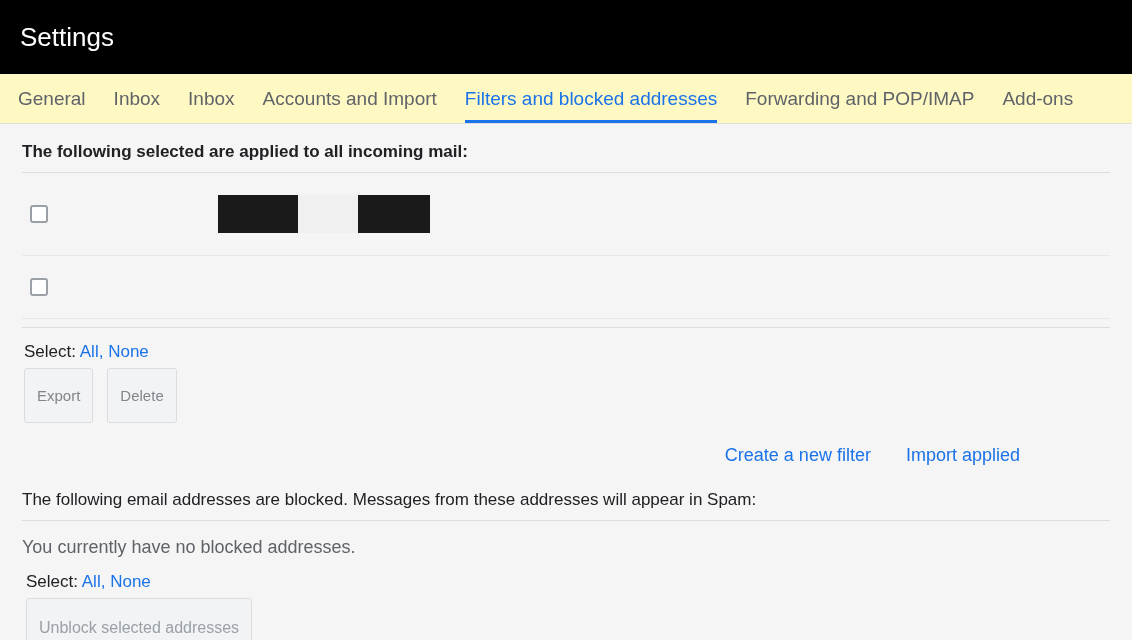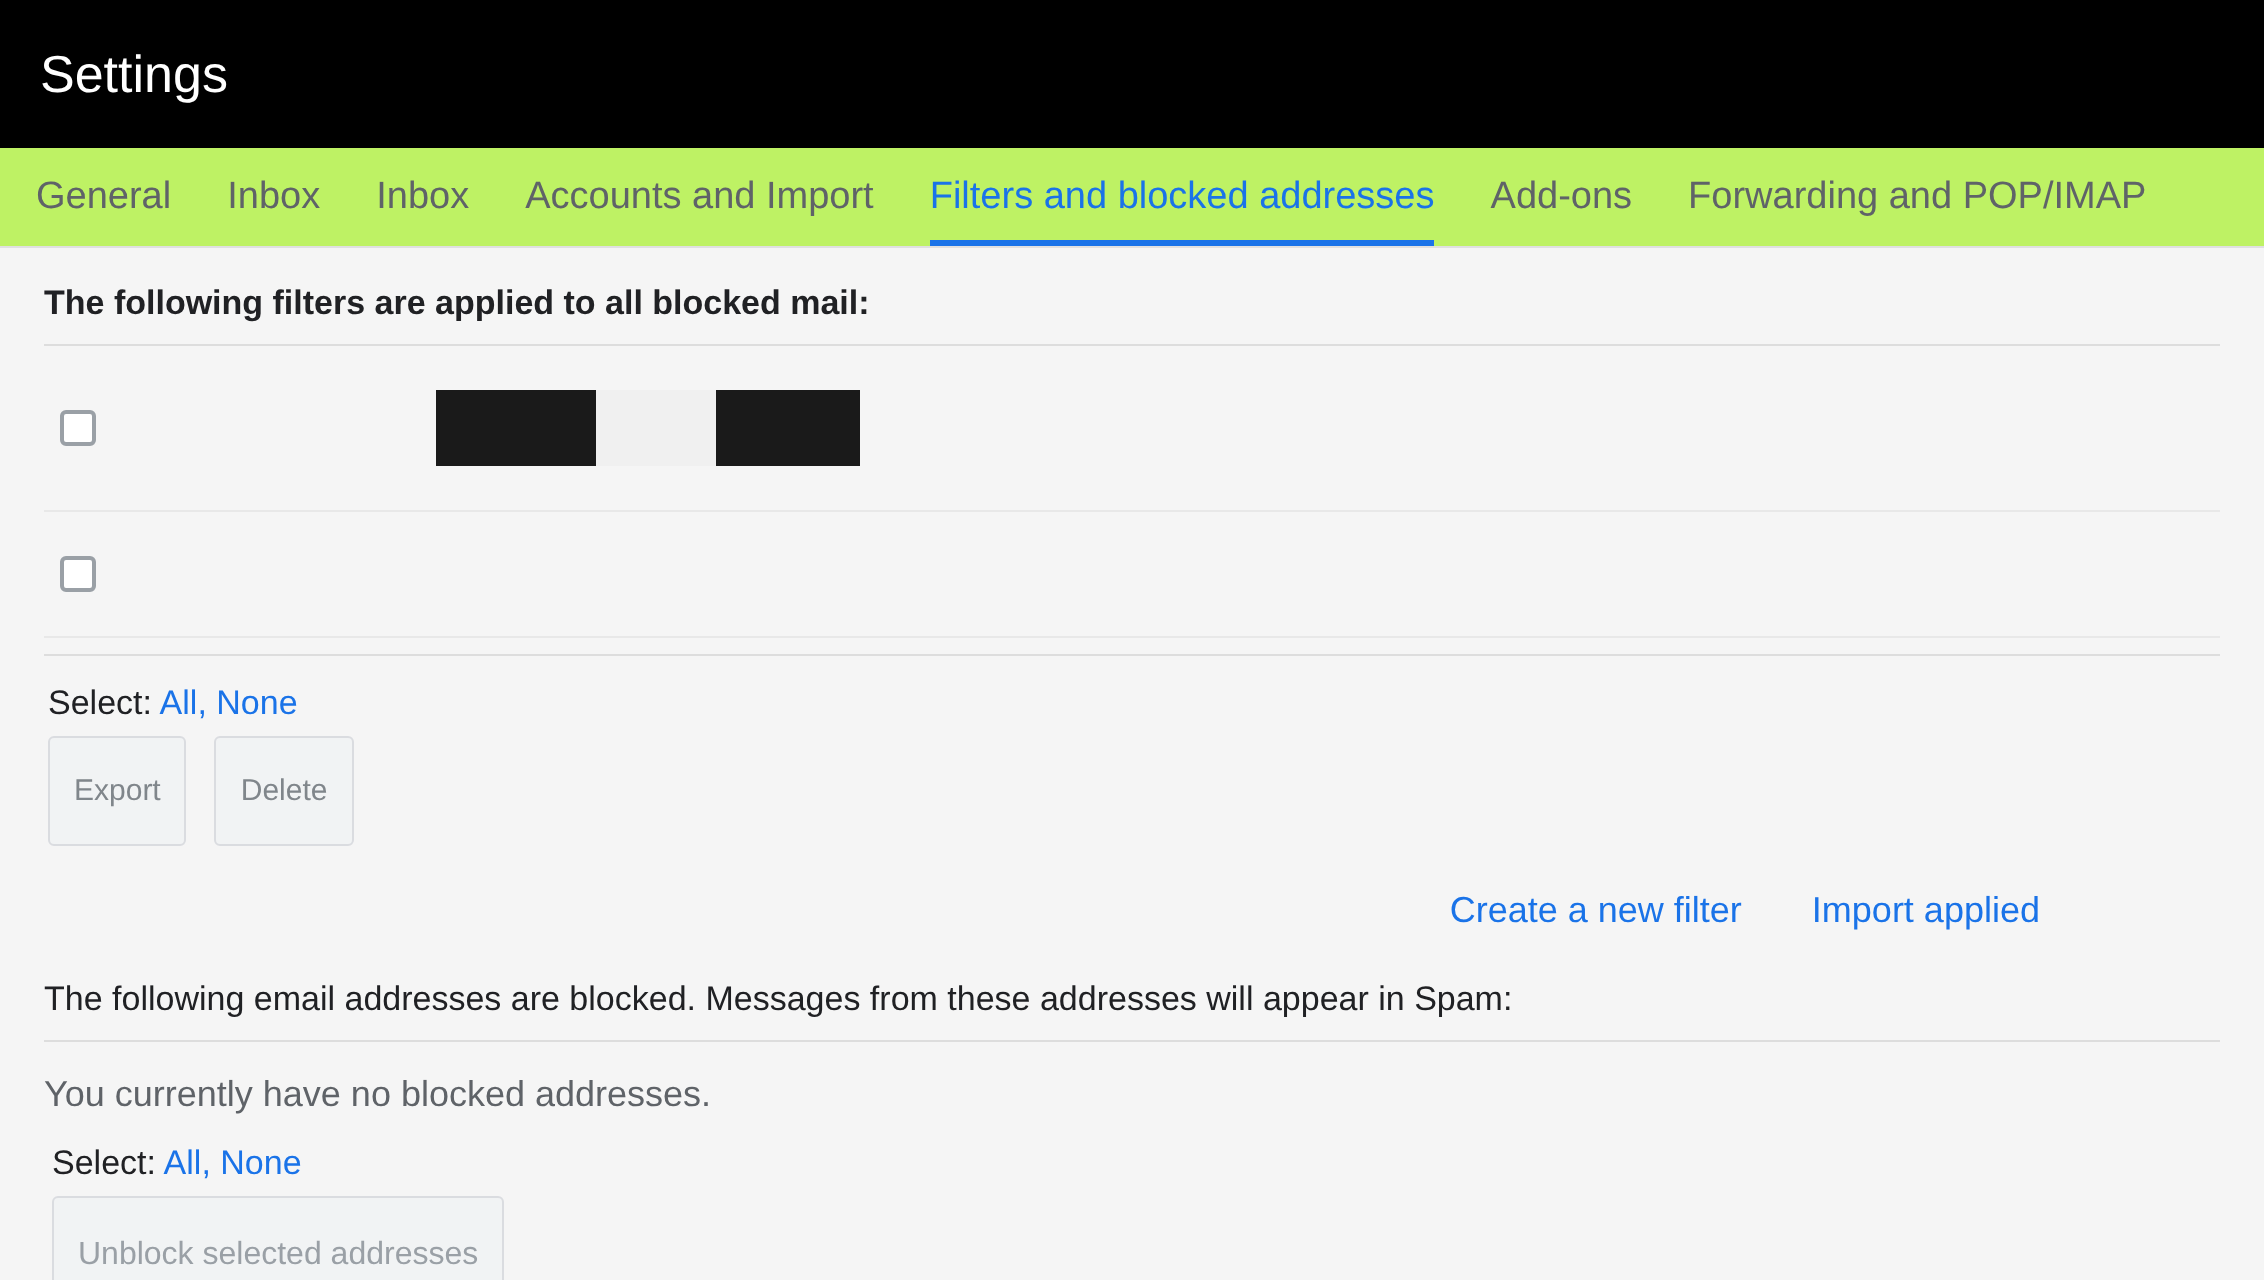--- a/index.html
+++ b/index.html
@@ -20,21 +20,21 @@
       height: 74px;
       display: flex;
       align-items: center;
       padding-left: 20px;
     }
     .header-title {
       font-size: 26px;
       font-weight: 400;
     }
     .tabs-bar {
-      background: #bef264;
+      background: #fef9c3;
       border-bottom: 1px solid #e0e0e0;
       display: flex;
       align-items: center;
       padding: 0 18px;
       gap: 28px;
       height: 50px;
     }
     .tab {
       font-size: 19px;
       color: #5f6368;
@@ -185,27 +185,27 @@
 <div class="header">
   <div class="header-title">Settings</div>
 </div>
 
 <div class="tabs-bar">
   <div class="tab">General</div>
   <div class="tab">Inbox</div>
   <div class="tab">Inbox</div>
   <div class="tab">Accounts and Import</div>
   <div class="tab active">Filters and blocked addresses</div>
+  <div class="tab">Forwarding and POP/IMAP</div>
   <div class="tab">Add-ons</div>
-  <div class="tab">Forwarding and POP/IMAP</div>
 </div>
 
 <div class="content">
 
-  <div class="section-heading">The following filters are applied to all blocked mail:</div>
+  <div class="section-heading">The following selected are applied to all incoming mail:</div>
   <div class="divider-top"></div>
 
   <div class="filter-row">
     <div class="filter-checkbox"></div>
     <div class="filter-content">
       <div class="redact-block redact-dark1"></div>
       <div class="redact-block redact-light"></div>
       <div class="redact-block redact-dark2"></div>
     </div>
   </div>

